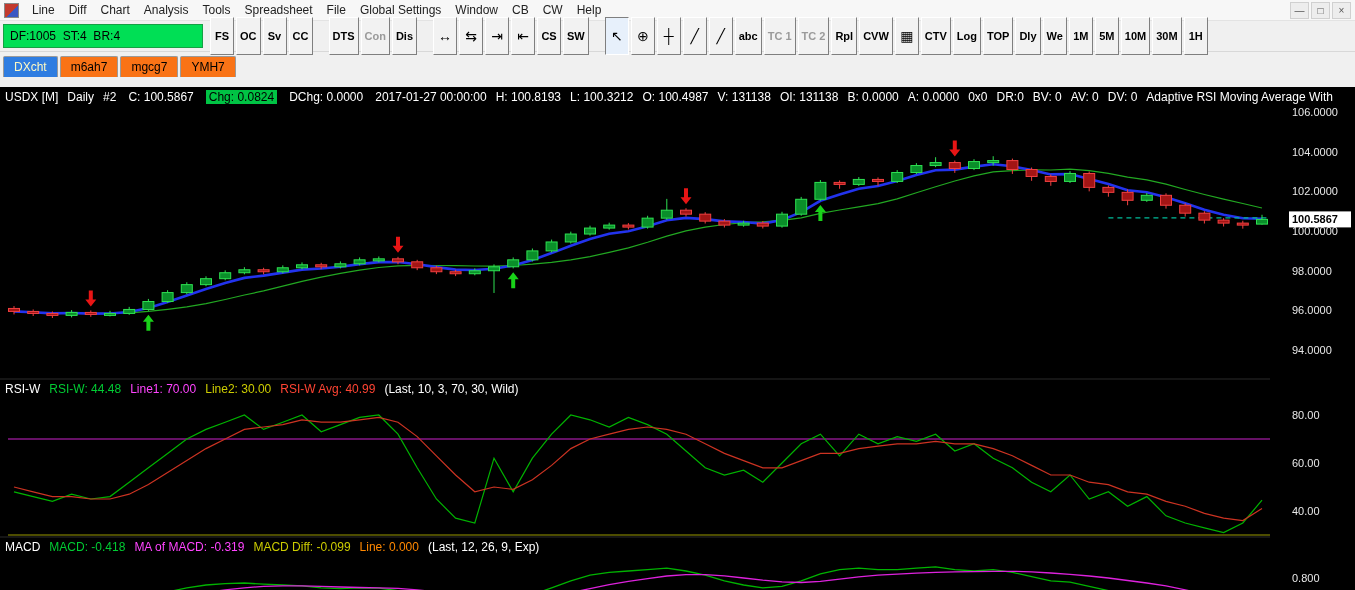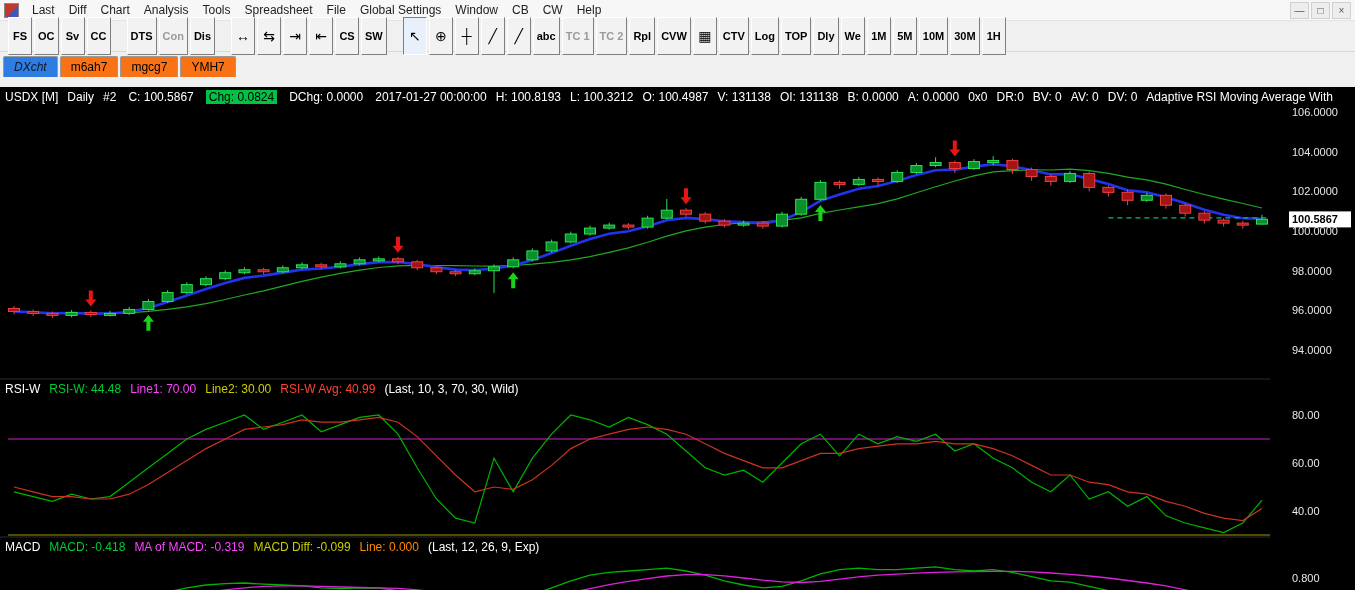--- a/index.html
+++ b/index.html
@@ -14,58 +14,59 @@
   .toolbar{height:30px;background:#f0f0f0;display:flex;align-items:center;padding:0 3px;border-bottom:1px solid #d8d8d8;gap:2px;}
   .status-box{width:200px;height:24px;background:#00df55;border:1px solid #15a044;color:#000;font-size:12px;display:flex;align-items:center;padding-left:6px;white-space:pre;box-sizing:border-box;}
   .tbtn{min-width:24px;height:20px;background:#f2f2f2;border:1px solid;border-color:#ffffff #7f7f7f #7f7f7f #ffffff;font-family:"Liberation Sans",sans-serif;font-weight:bold;font-size:11px;color:#000;display:flex;align-items:center;justify-content:center;padding:18px 3px;box-sizing:border-box;cursor:default;}
   .tbtn.icon{font-weight:normal;font-size:14px;}
   .tbtn.disabled{color:#9a9a9a;}
   .tbtn.active{background:#e7f0fb;border-color:#7f7f7f #ffffff #ffffff #7f7f7f;}
   .tbtn.gap{margin-left:14px;}
   
   .tabbar{height:25px;background:#f0f0f0;display:flex;align-items:flex-end;padding-left:3px;}
   .tab{height:20px;padding:0 10px;display:flex;align-items:center;font-size:12px;background:#f97316;color:#000;border:1px solid #9a9a9a;border-bottom:none;border-radius:2px 2px 0 0;margin-right:2px;cursor:default;}
-  .tab.active{background:#2f7de1;color:#0f172a;font-style:italic;}
+  .tab.active{background:#2f7de1;color:#fef9c3;}
   .spacer{height:10px;background:#f0f0f0;}
   
   .chart-area{position:relative;width:1355px;height:505px;background:#000;overflow:hidden;}
   .chart-area svg{position:absolute;left:0;top:0;}
   .pane-header{position:absolute;left:5px;display:flex;gap:9px;font-size:12px;white-space:pre;z-index:3;}
   .pane-header span{line-height:14px;}
   .seg-chip{padding:0 3px;}
 </style>
 </head>
 <body>
 
 <div class="window">
 
   <div class="menubar">
     <span class="app-icon"></span>
     <nav id="menu-items" style="display:flex;">
-        <span class="menu-item">Last</span>
+        <span class="menu-item">Line</span>
         <span class="menu-item">Diff</span>
         <span class="menu-item">Chart</span>
         <span class="menu-item">Analysis</span>
         <span class="menu-item">Tools</span>
         <span class="menu-item">Spreadsheet</span>
         <span class="menu-item">File</span>
         <span class="menu-item">Global Settings</span>
         <span class="menu-item">Window</span>
         <span class="menu-item">CB</span>
         <span class="menu-item">CW</span>
         <span class="menu-item">Help</span>
       </nav>
     <div class="win-controls" id="win-controls">
         <span class="win-btn">—</span>
         <span class="win-btn">□</span>
         <span class="win-btn">×</span>
       </div>
   </div>
 
   <div class="toolbar">
+    <div class="status-box">DF:1005  ST:4  BR:4</div>
     <div id="toolbar-buttons" style="display:flex;gap:2px;margin-left:5px;">
         <button class="tbtn">FS</button>
         <button class="tbtn">OC</button>
         <button class="tbtn">Sv</button>
         <button class="tbtn">CC</button>
         <button class="tbtn gap">DTS</button>
         <button class="tbtn disabled">Con</button>
         <button class="tbtn">Dis</button>
         <button class="tbtn icon gap">↔</button>
         <button class="tbtn icon">⇆</button>

